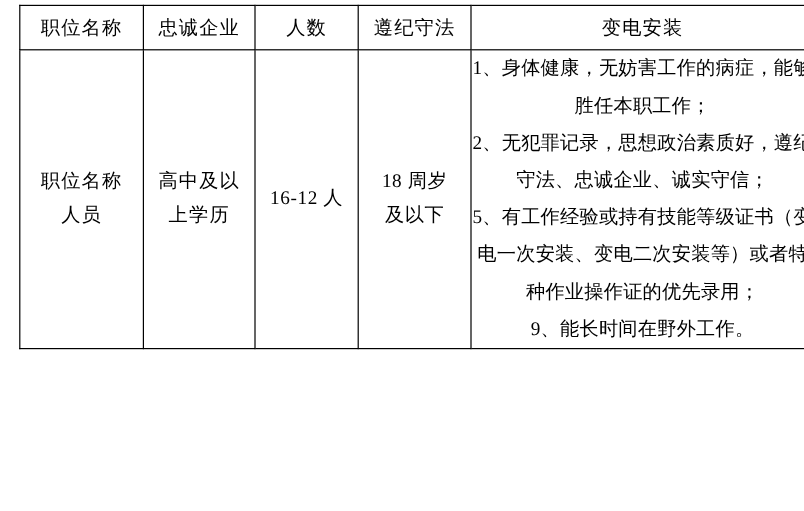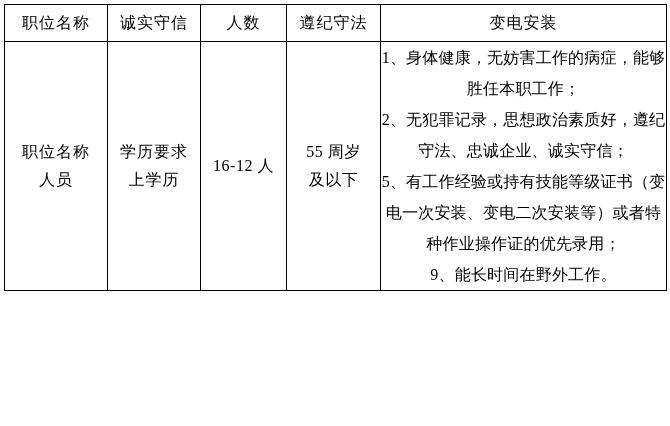--- a/index.html
+++ b/index.html
@@ -12,21 +12,21 @@
     height: 426px;
     font-family: "Liberation Serif", "DejaVu Serif", serif;
     color: #000000;
     overflow: hidden;
   }
   .page {
     position: relative;
     width: 670px;
     height: 426px;
     box-sizing: border-box;
-    padding: 4px 4px 4px 4px;
+    padding: 4px 4px 4px 16px;
   }
   table.job-table {
     border-collapse: collapse;
     width: 662px;
     table-layout: fixed;
     border: 1px solid #000000;
   }
   table.job-table td,
   table.job-table th {
     border: 1px solid #000000;
@@ -86,39 +86,39 @@
     <colgroup>
       <col class="col-title">
       <col class="col-edu">
       <col class="col-num">
       <col class="col-age">
       <col class="col-other">
     </colgroup>
     <thead>
       <tr>
         <th>职位名称</th>
-        <th>诚实守信</th>
+        <th>忠诚企业</th>
         <th>人数</th>
         <th>遵纪守法</th>
         <th>变电安装</th>
       </tr>
     </thead>
     <tbody>
       <tr>
         <td class="cell-title">
           <span class="line">职位名称</span>
           <span class="line">人员</span>
         </td>
         <td class="cell-edu">
-          <span class="line">学历要求</span>
+          <span class="line">高中及以</span>
           <span class="line">上学历</span>
         </td>
         <td class="cell-num">16-12 人</td>
         <td class="cell-age">
-          <span class="line">55 周岁</span>
+          <span class="line">18 周岁</span>
           <span class="line">及以下</span>
         </td>
         <td class="cell-other">
           <p>1、身体健康，无妨害工作的病症，能够胜任本职工作；</p>
           <p>2、无犯罪记录，思想政治素质好，遵纪守法、忠诚企业、诚实守信；</p>
           <p>5、有工作经验或持有技能等级证书（变电一次安装、变电二次安装等）或者特种作业操作证的优先录用；</p>
           <p>9、能长时间在野外工作。</p>
         </td>
       </tr>
     </tbody>

